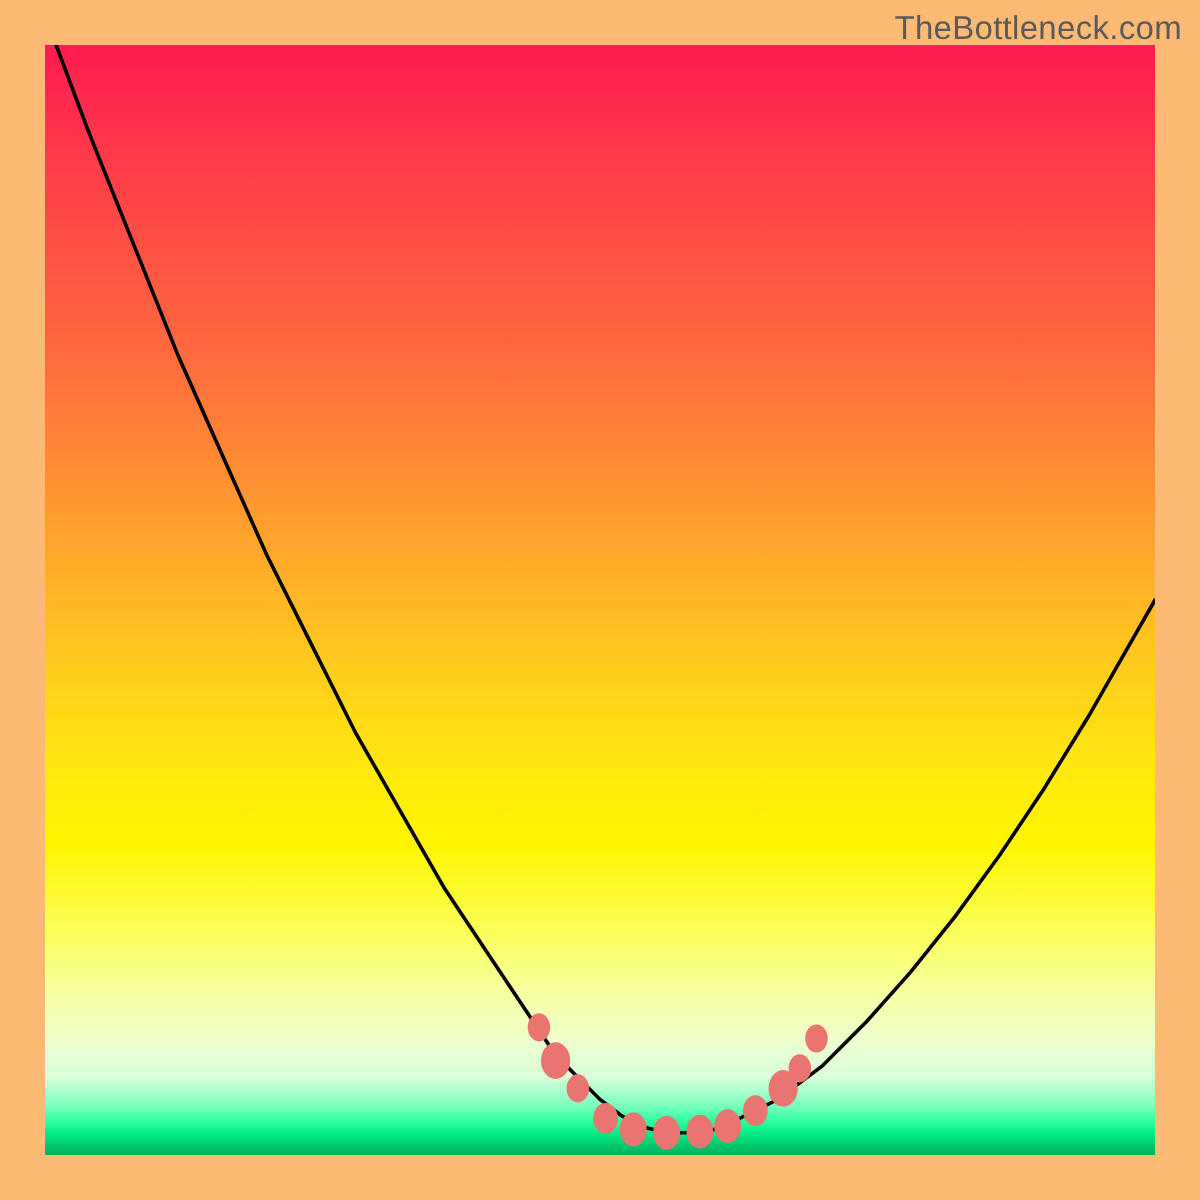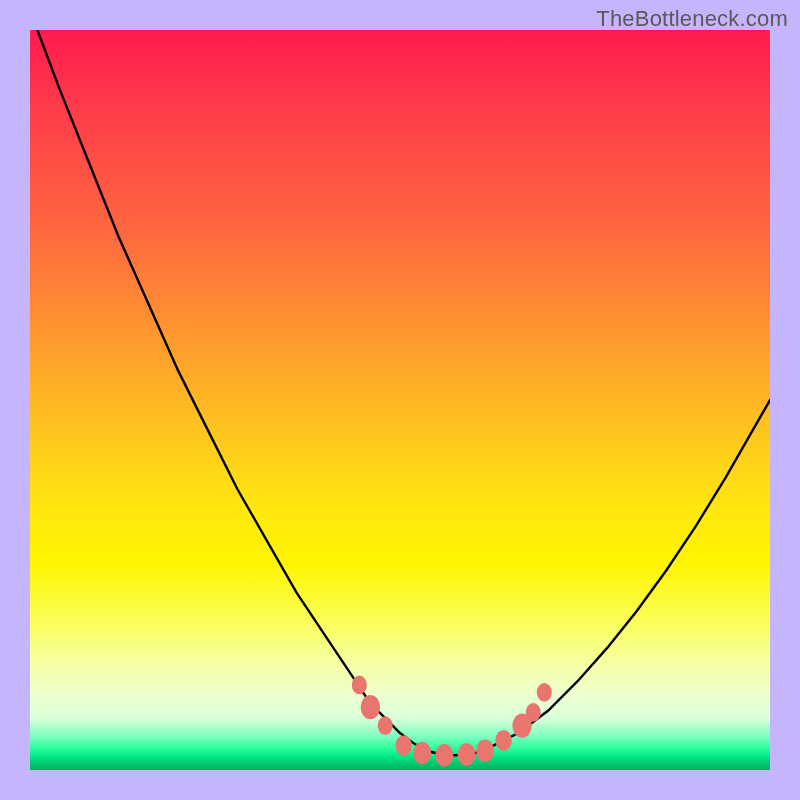--- a/index.html
+++ b/index.html
@@ -8,21 +8,21 @@
     width: 800px;
     height: 800px;
     overflow: hidden;
     background: #000;
     font-family: Arial, Helvetica, sans-serif;
   }
   .stage {
     position: relative;
     width: 800px;
     height: 800px;
-    background: #c4b5fd;
+    background: #fdba74;
   }
   .plot {
     position: absolute;
     left: 30px;
     top: 30px;
     width: 740px;
     height: 740px;
     
     background: linear-gradient(
       to bottom,

